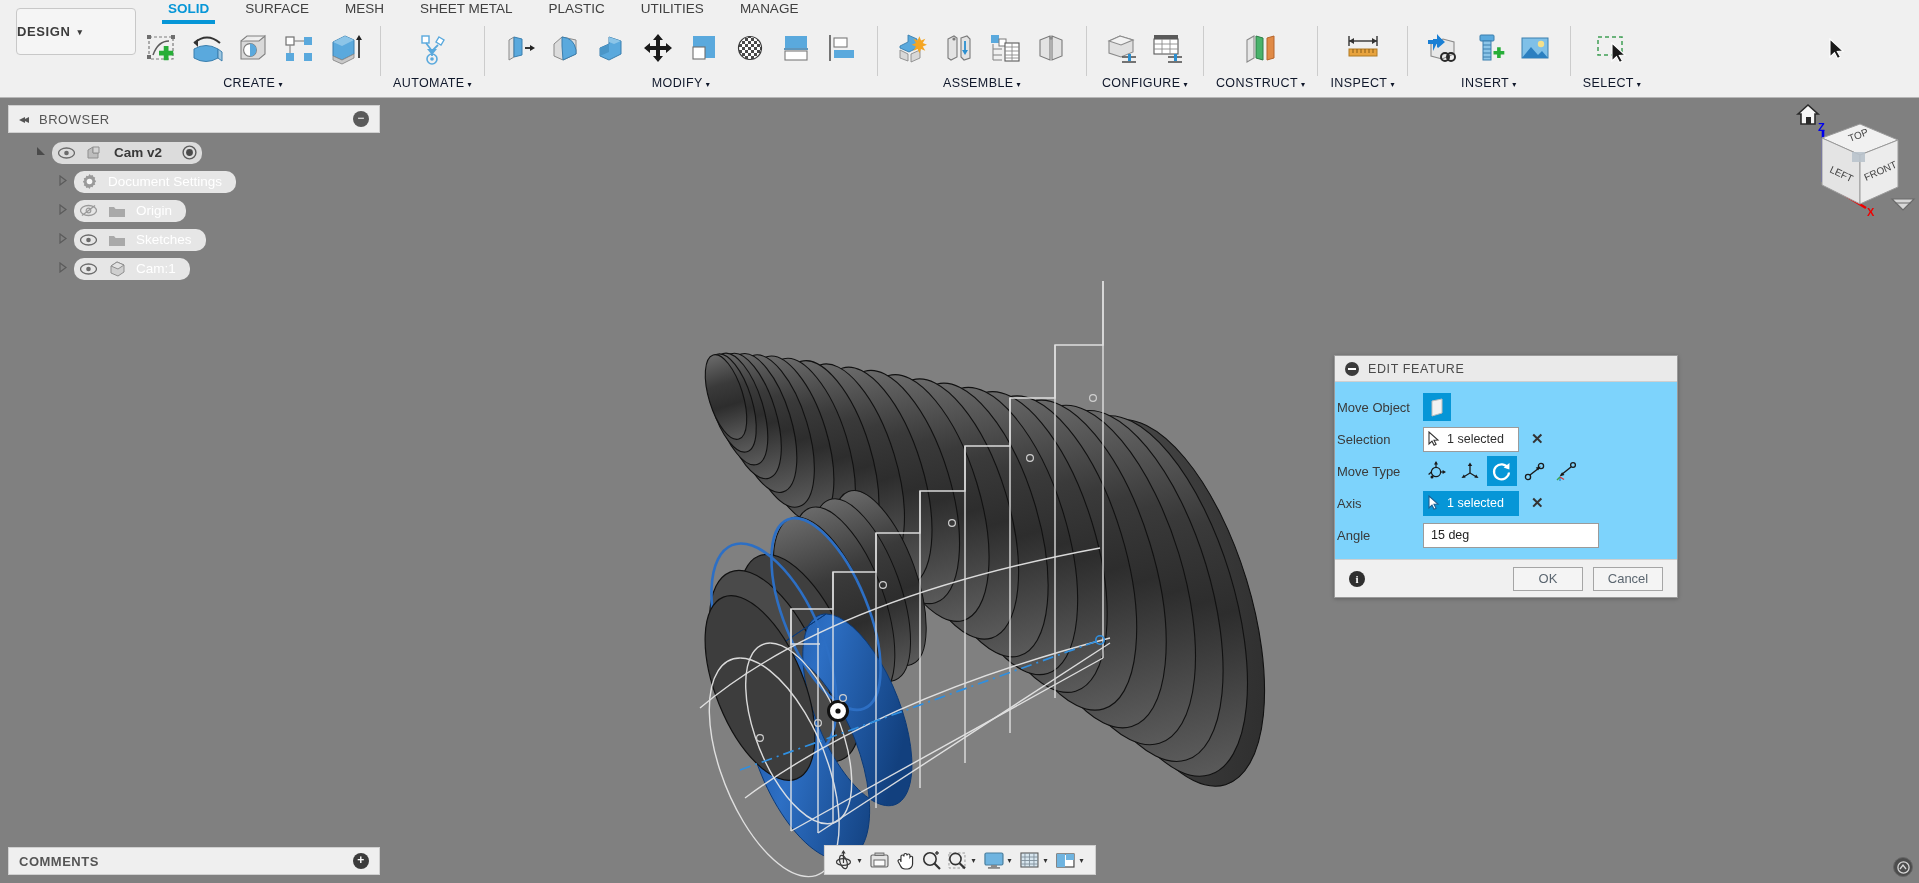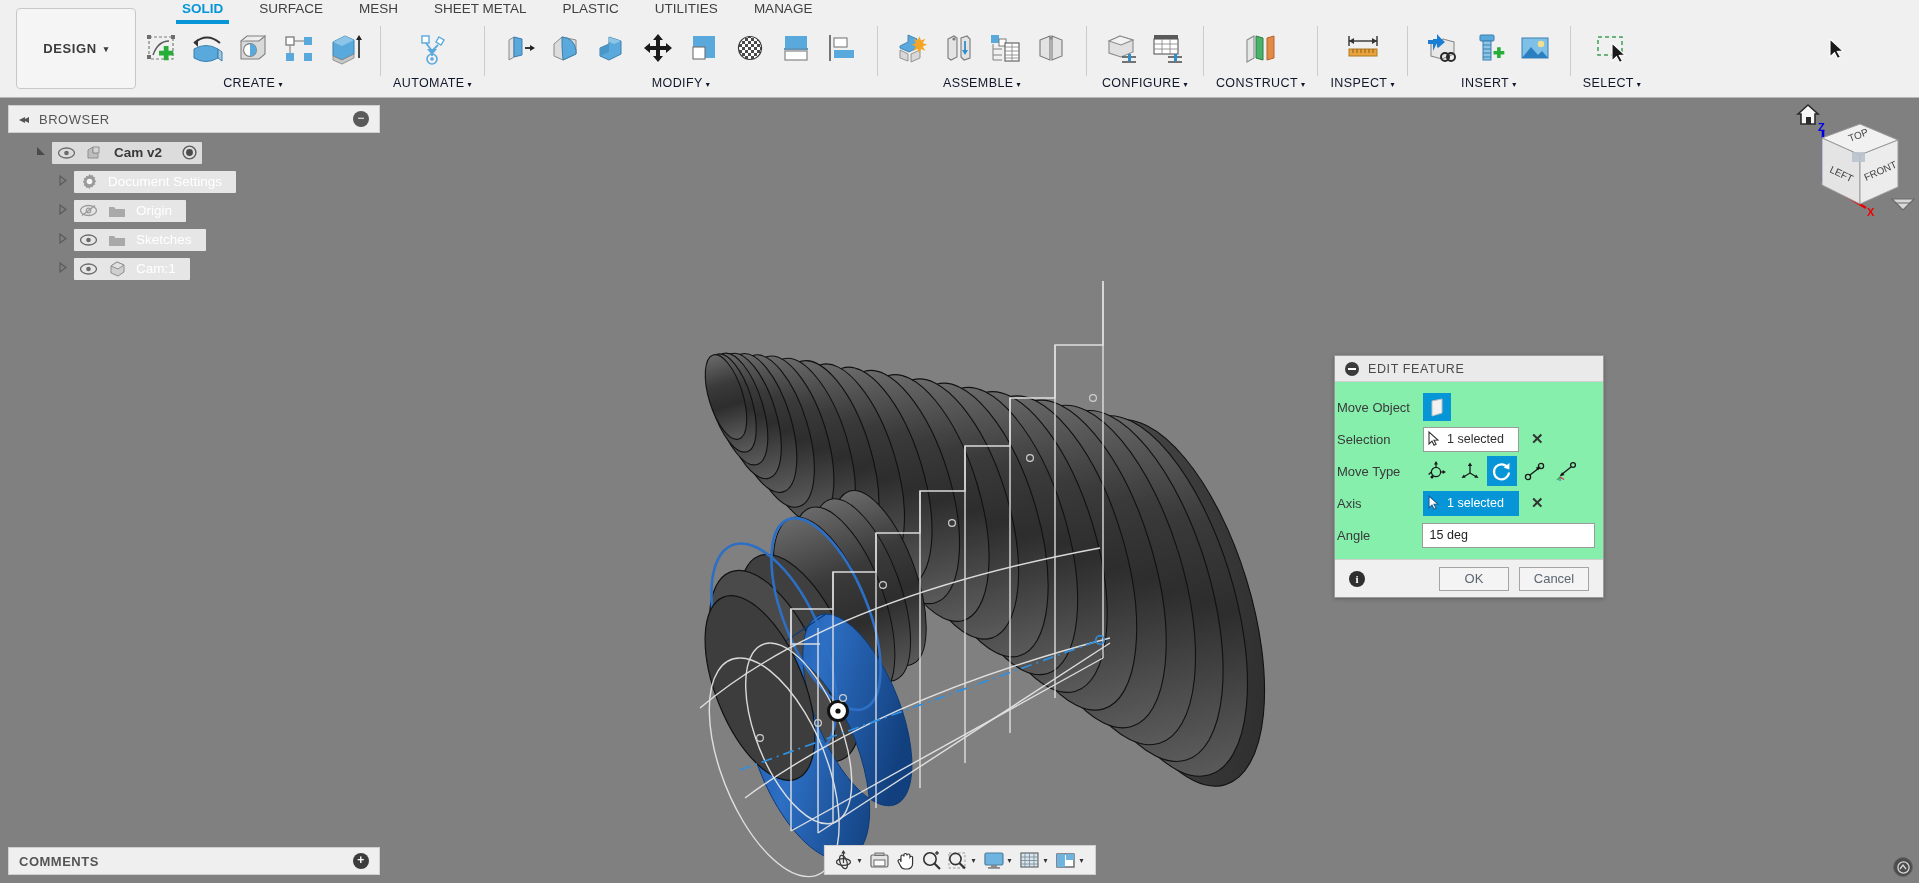--- a/index.html
+++ b/index.html
@@ -10,29 +10,29 @@
     background: #808080;
   }
   #app { position: relative; width: 1919px; height: 883px; }
 
   
   #ribbon {
     position: absolute; left: 0; top: 0; width: 1919px; height: 98px;
     background: #f0f0f0; border-bottom: 1px solid #b7b7b7;
   }
   .design-btn {
-    position: absolute; left: 16px; top: 8px; width: 120px; height: 81px;
+    position: absolute; left: 16px; top: 8px; width: 120px; height: 47px;
     border: 1px solid #c8c8c8; border-radius: 4px; background: #f5f5f5;
-    display: flex; align-items: center; justify-content: center;
+    display: flex; align-items: center; justify-content: flex-start;
     font-size: 13px; font-weight: bold; color: #3c3c3c; letter-spacing: .6px;
     cursor: pointer;
   }
   .design-btn .caret { margin-left: 7px; font-size: 9px; }
 
-  #tabs { position: absolute; left: 164px; top: 0; height: 22px; display: flex; }
+  #tabs { position: absolute; left: 150px; top: 0; height: 22px; display: flex; }
   .tab {
     position: relative; height: 22px; line-height: 18px;
     font-size: 13.5px; color: #404040; padding: 0 18px; cursor: pointer;
     white-space: nowrap;
   }
   .tab.active { color: #0696d7; font-weight: bold; }
   .tab.active::after {
     content: ""; position: absolute; left: 12px; right: 12px; bottom: -2px;
     height: 4px; background: #0696d7;
   }
@@ -67,35 +67,35 @@
     background: #5a5a5a; color: #fff; font-size: 12px; line-height: 14px; text-align: center; cursor: pointer;
   }
   .tree { padding-top: 5px; }
   .trow { display: flex; align-items: center; height: 29px; position: relative; }
   .expander {
     width: 22px; text-align: center; font-size: 10px; color: #4a4a4a; cursor: pointer;
     flex: 0 0 22px;
   }
   .chip {
     display: flex; align-items: center; height: 22px;
-    background: rgba(255,255,255,.80); border-radius: 1px;
+    background: rgba(255,255,255,.80); border-radius: 10px;
   }
   .chip.root { background: rgba(255,255,255,.72); }
   .eye { width: 28px; height: 22px; display: flex; align-items: center; justify-content: center; cursor: pointer; }
   .ficon { width: 30px; height: 22px; display: flex; align-items: center; justify-content: center; }
   .tlabel { font-size: 13.5px; color: #ffffff; padding: 0 14px 0 4px; white-space: nowrap; }
   .tlabel.bold { font-weight: bold; color: #3a3a3a; }
   .radio {
     width: 26px; height: 22px; display: flex; align-items: center; justify-content: center; cursor: pointer;
   }
 
   
   #dialog {
-    position: absolute; left: 1334px; top: 355px; width: 270px;
-    background: #86efac; border: 1px solid #9a9a9a;
+    position: absolute; left: 1334px; top: 355px; width: 344px;
+    background: #7dd3fc; border: 1px solid #9a9a9a;
     box-shadow: 0 1px 4px rgba(0,0,0,.25);
   }
   .dlg-head {
     height: 26px; background: #eaeaea; border-bottom: 1px solid #cfcfcf;
     display: flex; align-items: center; padding: 0 10px;
     font-size: 12.5px; color: #4a4a4a; letter-spacing: .6px;
   }
   .dlg-head .dot {
     width: 14px; height: 14px; border-radius: 50%; background: #3b3b3b;
     margin-right: 9px; position: relative; cursor: pointer;

